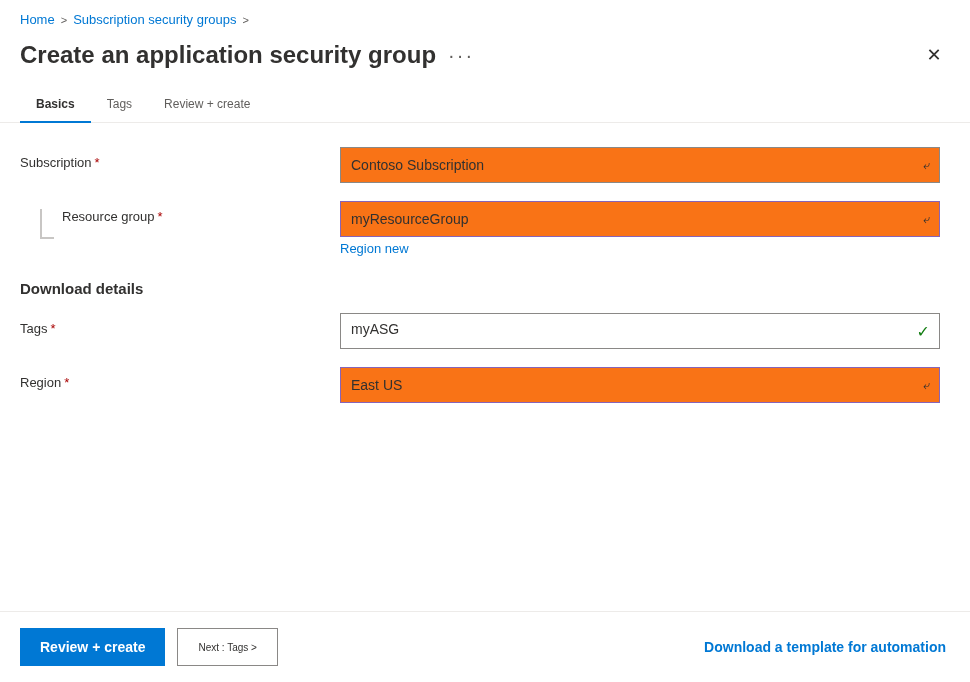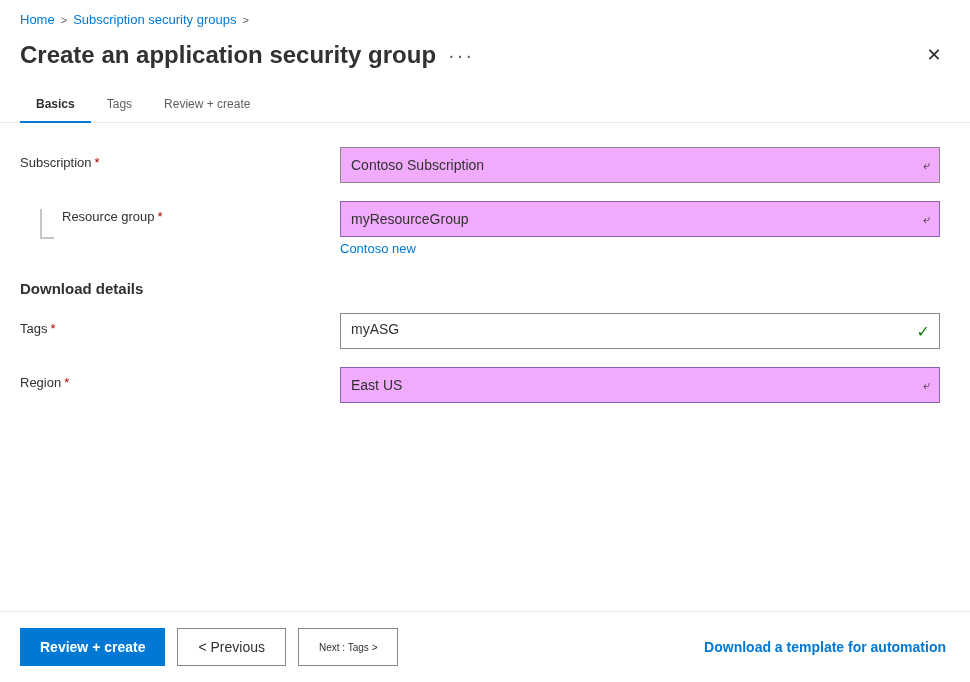--- a/index.html
+++ b/index.html
@@ -121,21 +121,21 @@
     .form-field-col {
       flex: 1;
     }
 
     .select-field {
       width: 100%;
       padding: 6px 36px 6px 10px;
       border: 1px solid #8a8886;
       font-size: 14px;
       color: #323130;
-      background: #f0abfc;
+      background: #f97316;
       appearance: none;
       -webkit-appearance: none;
       cursor: pointer;
       position: relative;
       height: 36px;
       outline: none;
     }
     .select-wrapper {
       position: relative;
       width: 600px;
@@ -330,21 +330,21 @@
           </label>
         </div>
       </div>
       <div class="form-field-col">
         <div class="select-wrapper purple-border">
           <select class="select-field">
             <option value="myResourceGroup">myResourceGroup</option>
           </select>
           <span class="select-chevron">⤶</span>
         </div>
-        <a href="#" class="create-new-link">Contoso new</a>
+        <a href="#" class="create-new-link">Region new</a>
       </div>
     </div>
   </div>
 
   <div class="section-gap">
     <div class="section-title">Download details</div>
 
     <div class="form-group">
       <div class="form-label-col">
         <label class="form-label">
@@ -377,17 +377,16 @@
           <span class="select-chevron">⤶</span>
         </div>
       </div>
     </div>
   </div>
 
 </div>
 
 <div class="footer">
   <button class="btn-primary">Review + create</button>
-  <button class="btn-secondary">&lt; Previous</button>
   <button class="btn-outline">Next : Tags &gt;</button>
   <div class="footer-spacer"></div>
   <a href="#" class="btn-link">Download a template for automation</a>
 </div>
 
 </body></html>

